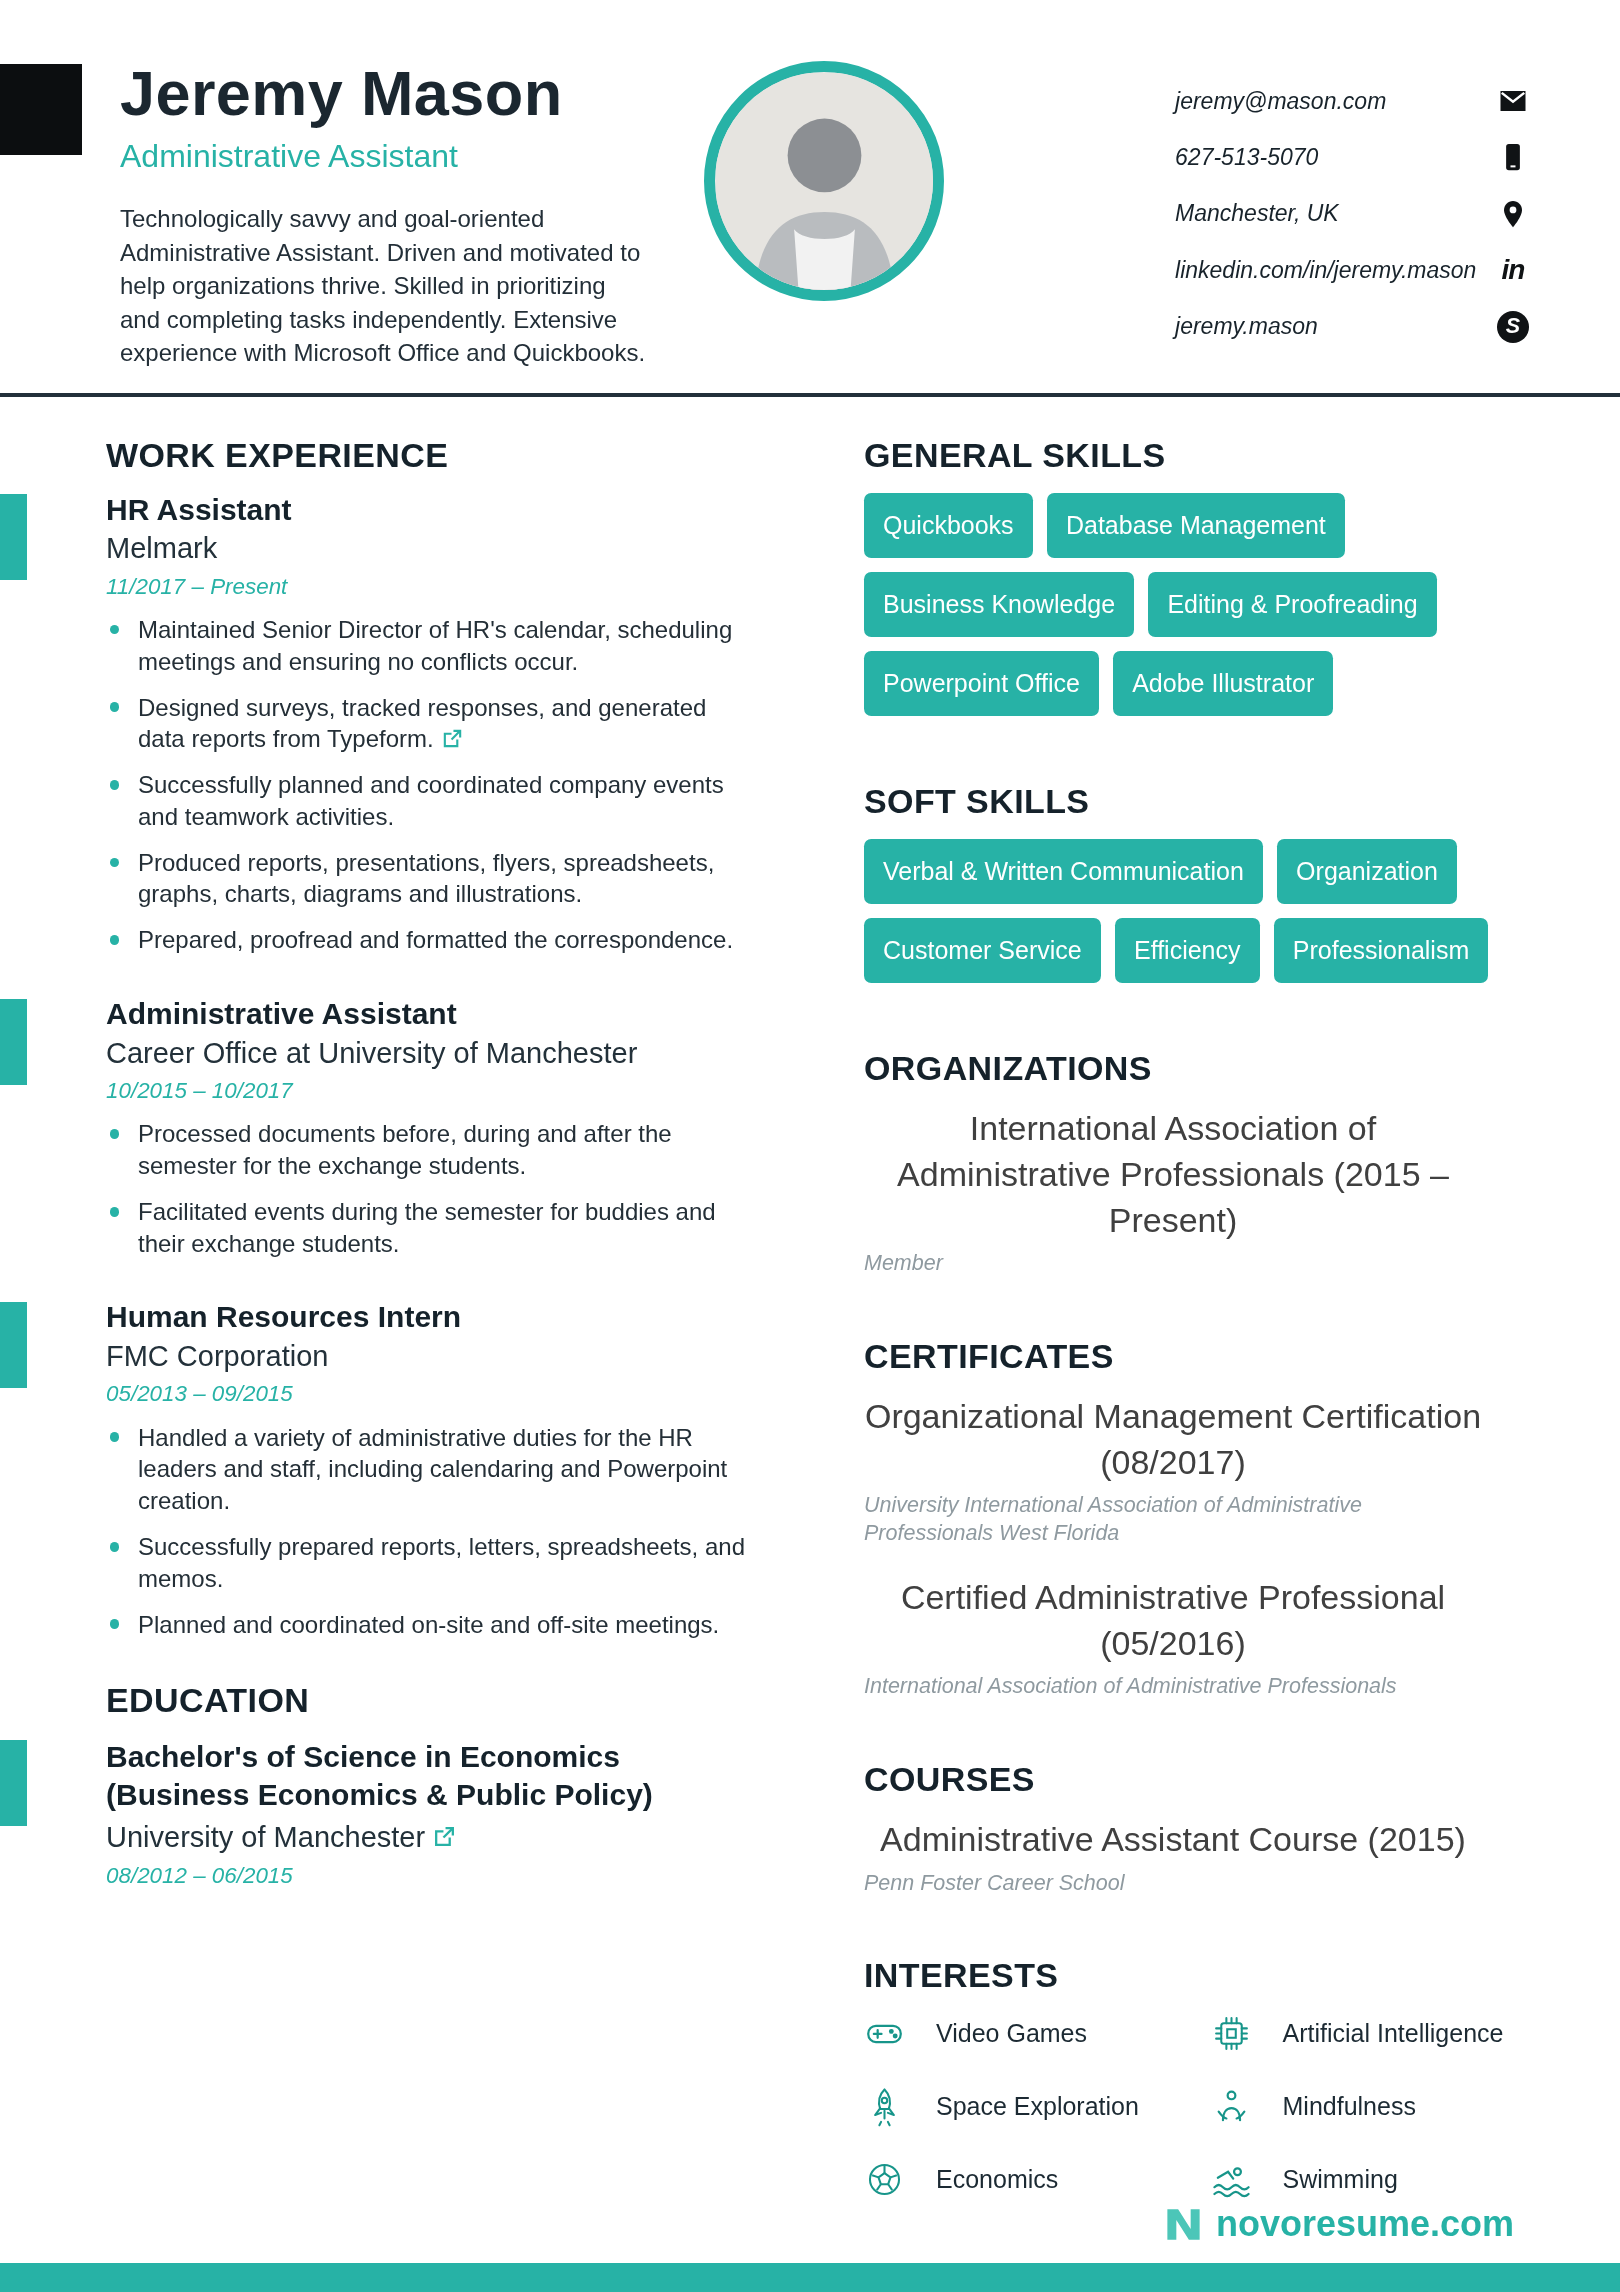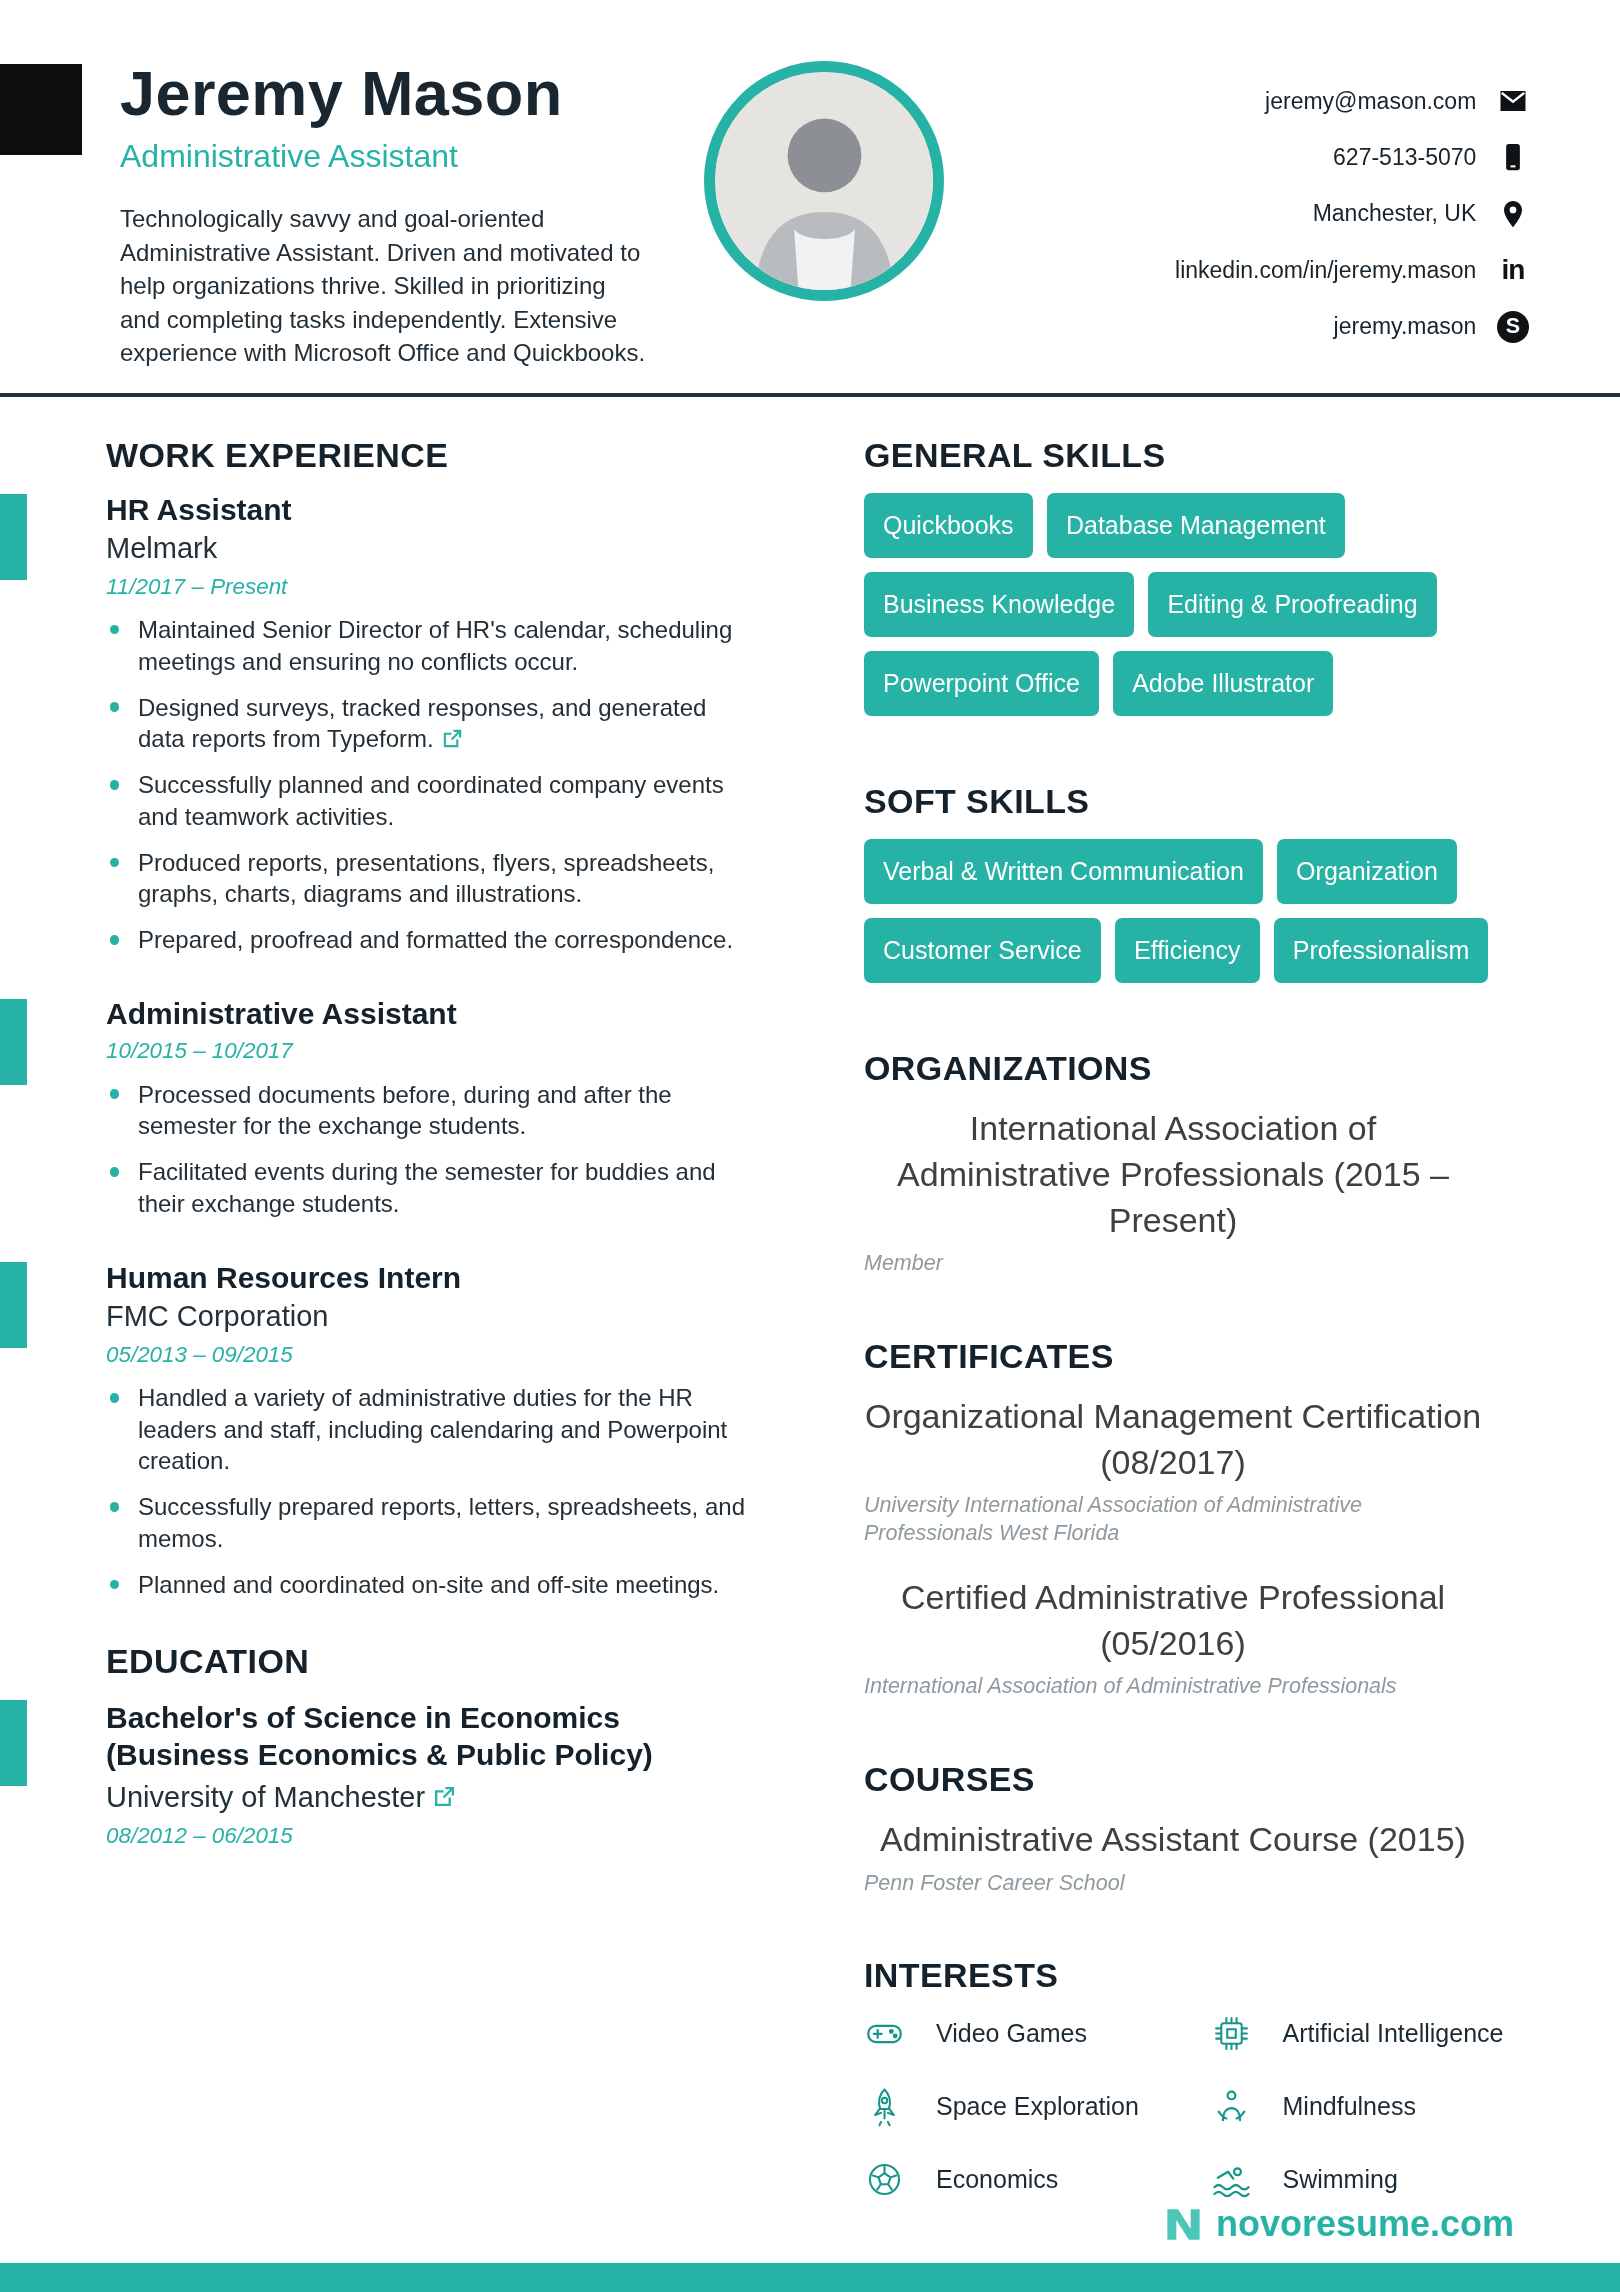--- a/index.html
+++ b/index.html
@@ -14,21 +14,21 @@
 
   
   .header { display:flex; align-items:flex-start; padding:57px 90px 0 120px; }
   .header-left { width:537px; flex:none; }
   .name { font-size:63px; font-weight:700; color:#1b2730; letter-spacing:0.4px; }
   .headline { font-size:32px; color:#27b2a6; margin-top:9px; }
   .summary { font-size:24px; line-height:1.4; color:#232f38; margin-top:27px; max-width:530px; }
   .photo-wrap { flex:none; margin-left:47px; margin-top:3.6px; width:240px; height:240px; border-radius:50%;
                 border:11.6px solid #27b2a6; overflow:hidden; background:#e9eae8; display:flex; align-items:flex-end; justify-content:center; }
   .contact { margin-left:auto; padding-top:27px; }
-  .contact-row { display:flex; align-items:center; justify-content:flex-end; gap:19.7px; margin-bottom:22.4px; font-size:23px; color:#18232b; }
+  .contact-row { display:flex; align-items:center; justify-content:space-between; gap:19.7px; margin-bottom:22.4px; font-size:23px; color:#18232b;font-style:italic; }
   .contact-icon { width:34px; height:34px; flex:none; display:flex; align-items:center; justify-content:center; }
   .linkedin-glyph { font-weight:800; font-size:28px; color:#101315; letter-spacing:-0.9px; }
   .skype-badge { width:32px; height:32px; border-radius:50%; background:#101315; color:#fff; font-weight:700; font-size:21.5px;
                  display:flex; align-items:center; justify-content:center; }
 
   .rule { height:3.6px; background:#22303a; margin-top:23px; }
 
   
   .columns { display:flex; padding:39px 81px 0 106px; }
   .col-left { width:667px; flex:none; }
@@ -159,20 +159,21 @@
               </span></li>
           <li><span>Successfully planned and coordinated company events and teamwork activities.</span></li>
           <li><span>Produced reports, presentations, flyers, spreadsheets, graphs, charts, diagrams and illustrations.</span></li>
           <li><span>Prepared, proofread and formatted the correspondence.</span></li>
         </ul>
       </div>
 
       <div class="job">
         <div class="edge-tab"></div>
         <div class="job-title">Administrative Assistant</div>
+        <div class="job-company">Career Office at University of Manchester</div>
         <div class="job-dates">10/2015 – 10/2017</div>
         <ul class="bullets">
           <li><span>Processed documents before, during and after the semester for the exchange students.</span></li>
           <li><span>Facilitated events during the semester for buddies and their exchange students.</span></li>
         </ul>
       </div>
 
       <div class="job">
         <div class="edge-tab"></div>
         <div class="job-title">Human Resources Intern</div>

